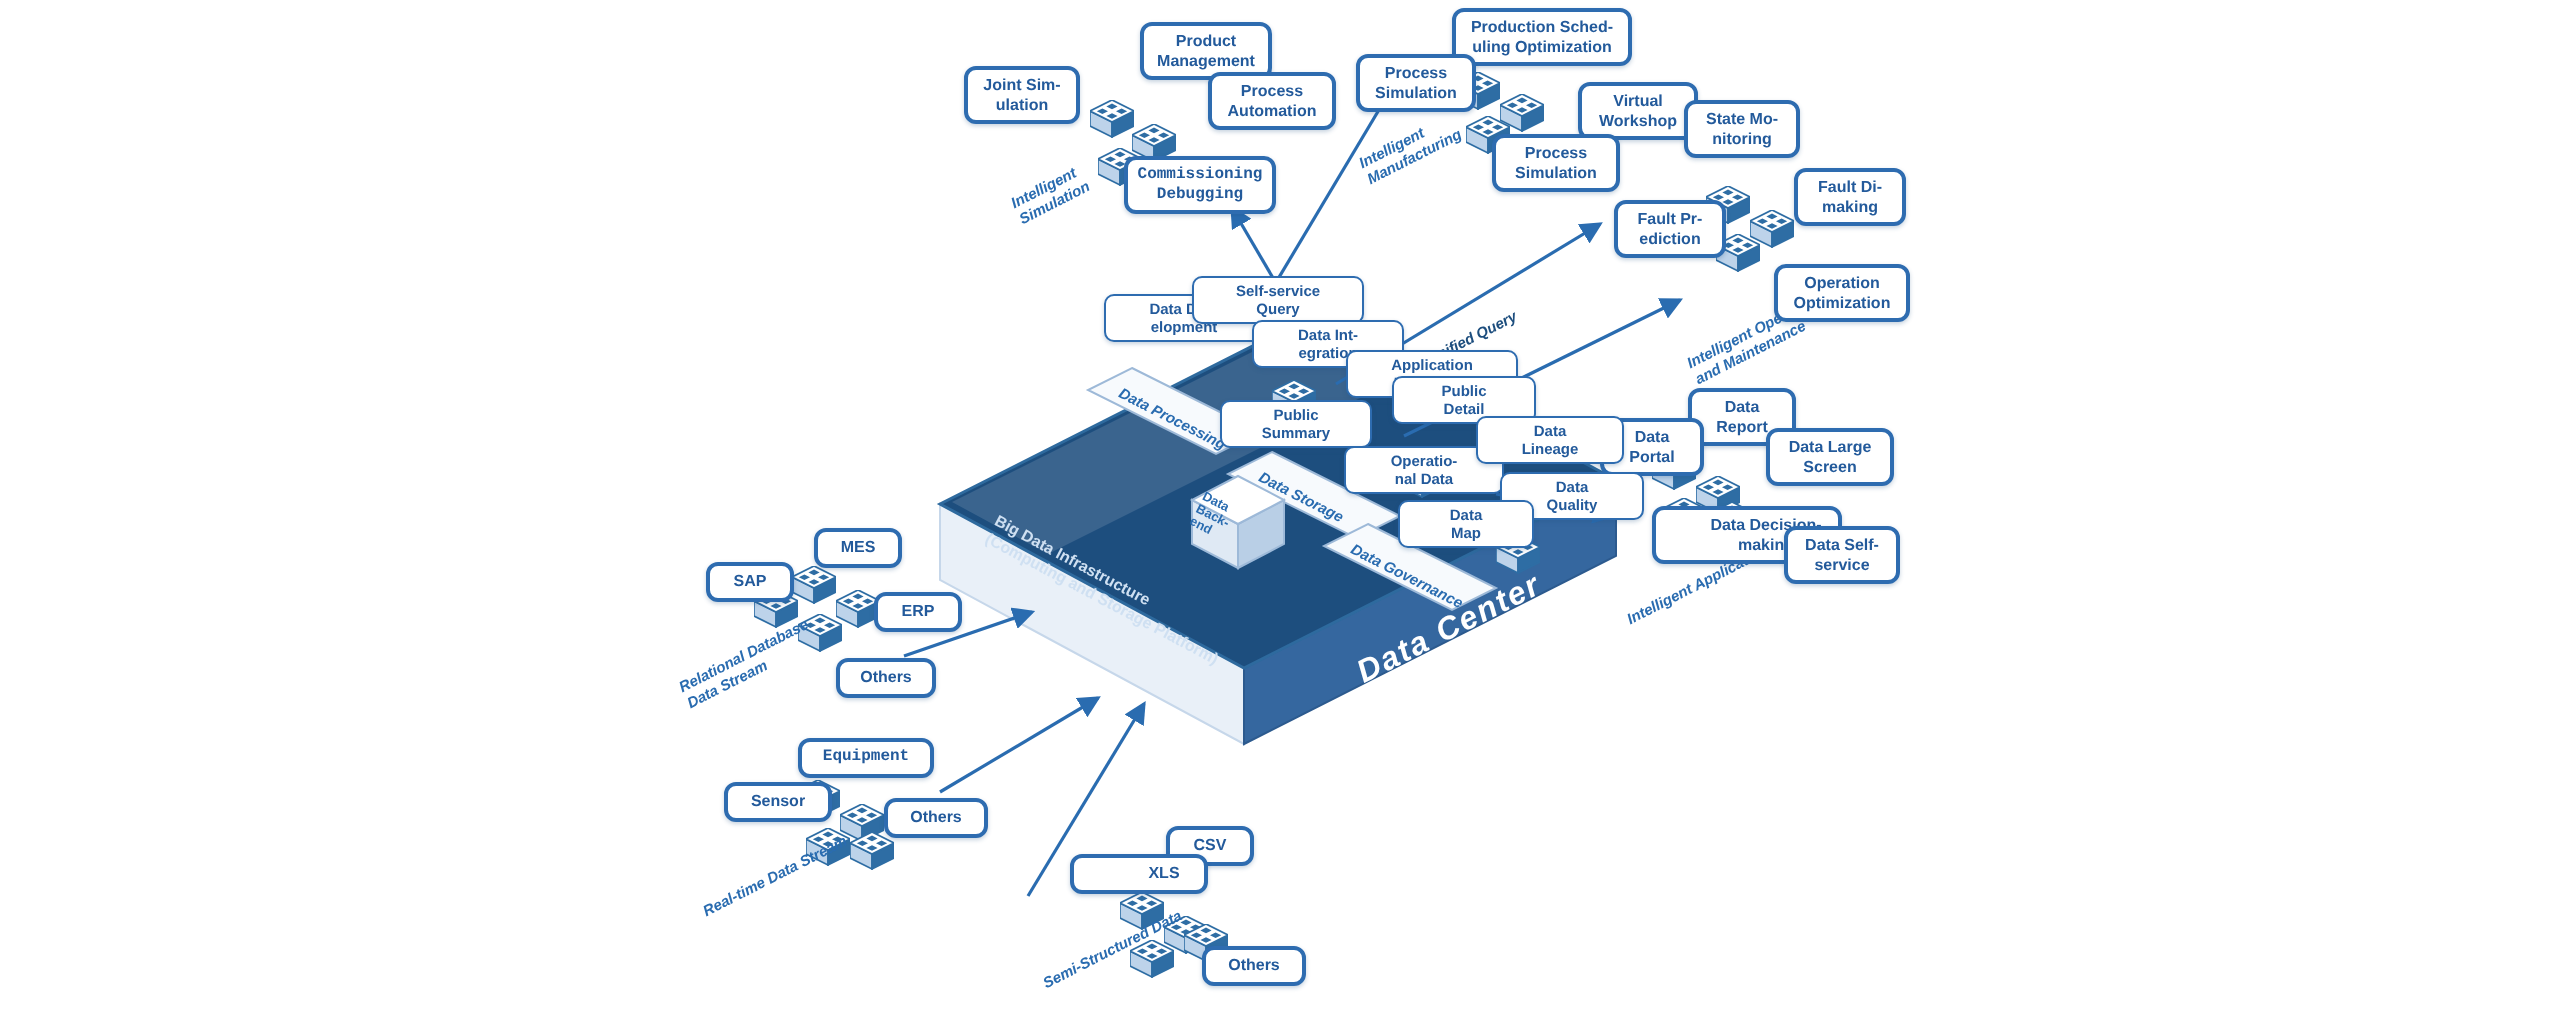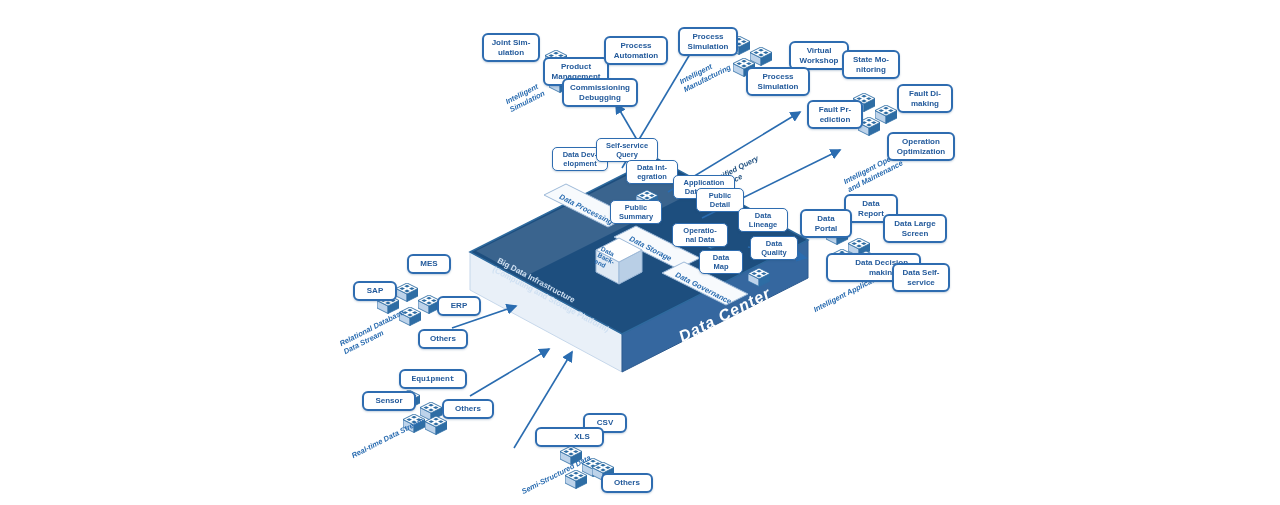--- a/index.html
+++ b/index.html
@@ -8,21 +8,21 @@
     font-family:"Liberation Sans", sans-serif;background:#ffffff;
   }
   #bg{position:absolute;left:0;top:0;}
   .node{
     position:absolute;background:#ffffff;border:2px solid #2e6cb0;border-radius:6px;
     color:#235a9b;font-weight:bold;font-size:8px;line-height:1.2;text-align:center;
     padding:3px 3px;white-space:pre-line;box-shadow:0 1px 2px rgba(30,78,128,.25);
     z-index:5;
   }
   .callout{
-    font-size:7.5px;padding:2px 2px;border-width:1.6px;border-radius:5px;z-index:6;
+    font-size:7.5px;padding:2px 14px;border-width:1.6px;border-radius:5px;z-index:6;
   }
   .diag{
     position:absolute;color:#2a6cb0;font-weight:bold;font-style:italic;font-size:7.5px;
     line-height:1.2;white-space:pre-line;transform-origin:left top;z-index:4;
   }
   .shelf-label{
     position:absolute;color:#2a6cb0;font-weight:bold;font-size:7.5px;font-style:italic;
     white-space:pre-line;transform-origin:left top;transform:rotate(27deg);z-index:4;
   }
   .rot-neg{transform:rotate(-27deg);}
@@ -143,29 +143,31 @@
   <div class="diag rot-neg" style="left:678px;top:78px;">Intelligent
 Manufacturing</div>
   <div class="diag rot-neg" style="left:842px;top:178px;">Intelligent Operation
 and Maintenance</div>
   <div class="diag rot-neg" style="left:812px;top:306px;">Intelligent Applications</div>
   <div class="diag rot-neg" style="left:338px;top:340px;">Relational Database
 Data Stream</div>
   <div class="diag rot-neg" style="left:350px;top:452px;">Real-time Data Stream</div>
   <div class="diag rot-neg" style="left:520px;top:488px;">Semi-Structured Data</div>
 
-  <div class="node" style="left:543px;top:11px;width:56px;margin-top:46px;">Product
+  <div class="node" style="left:570px;top:11px;width:56px;">Product
 Management</div>
   <div class="node" style="left:482px;top:33px;width:48px;">Joint Sim-
 ulation</div>
   <div class="node" style="left:604px;top:36px;width:54px;">Process
 Automation</div>
-  <div class="node" style="left:562px;top:78px;width:66px;">Commissioning
+  <div class="node" style="left:562px;top:78px;width:66px;font-family:Liberation Mono, monospace;">Commissioning
 Debugging</div>
 
+  <div class="node" style="left:726px;top:4px;width:80px;">Production Sched-
+uling Optimization</div>
   <div class="node" style="left:678px;top:27px;width:50px;">Process
 Simulation</div>
   <div class="node" style="left:789px;top:41px;width:50px;">Virtual
 Workshop</div>
   <div class="node" style="left:746px;top:67px;width:54px;">Process
 Simulation</div>
 
   <div class="node" style="left:842px;top:50px;width:48px;">State Mo-
 nitoring</div>
   <div class="node" style="left:897px;top:84px;width:46px;">Fault Di-
@@ -179,21 +181,21 @@
 Report</div>
   <div class="node" style="left:800px;top:209px;width:42px;">Data
 Portal</div>
   <div class="node" style="left:883px;top:214px;width:54px;">Data Large
 Screen</div>
   <div class="node" style="left:826px;top:253px;width:66px;padding-left:22px;">Data Decision-
 making</div>
   <div class="node" style="left:892px;top:263px;width:48px;">Data Self-
 service</div>
 
-  <div class="node" style="left:407px;top:254px;width:34px;">MES</div>
+  <div class="node" style="left:407px;top:264px;width:34px;">MES</div>
   <div class="node" style="left:353px;top:281px;width:34px;">SAP</div>
   <div class="node" style="left:437px;top:296px;width:34px;text-align:center;">ERP</div>
   <div class="node" style="left:418px;top:329px;width:40px;">Others</div>
 
   <div class="node" style="left:399px;top:369px;width:58px;font-family:Liberation Mono, monospace;">Equipment</div>
   <div class="node" style="left:362px;top:391px;width:44px;">Sensor</div>
   <div class="node" style="left:442px;top:399px;width:42px;">Others</div>
 
   <div class="node" style="left:583px;top:413px;width:34px;">CSV</div>
   <div class="node" style="left:535px;top:427px;width:34px;padding-left:28px;">XLS</div>

